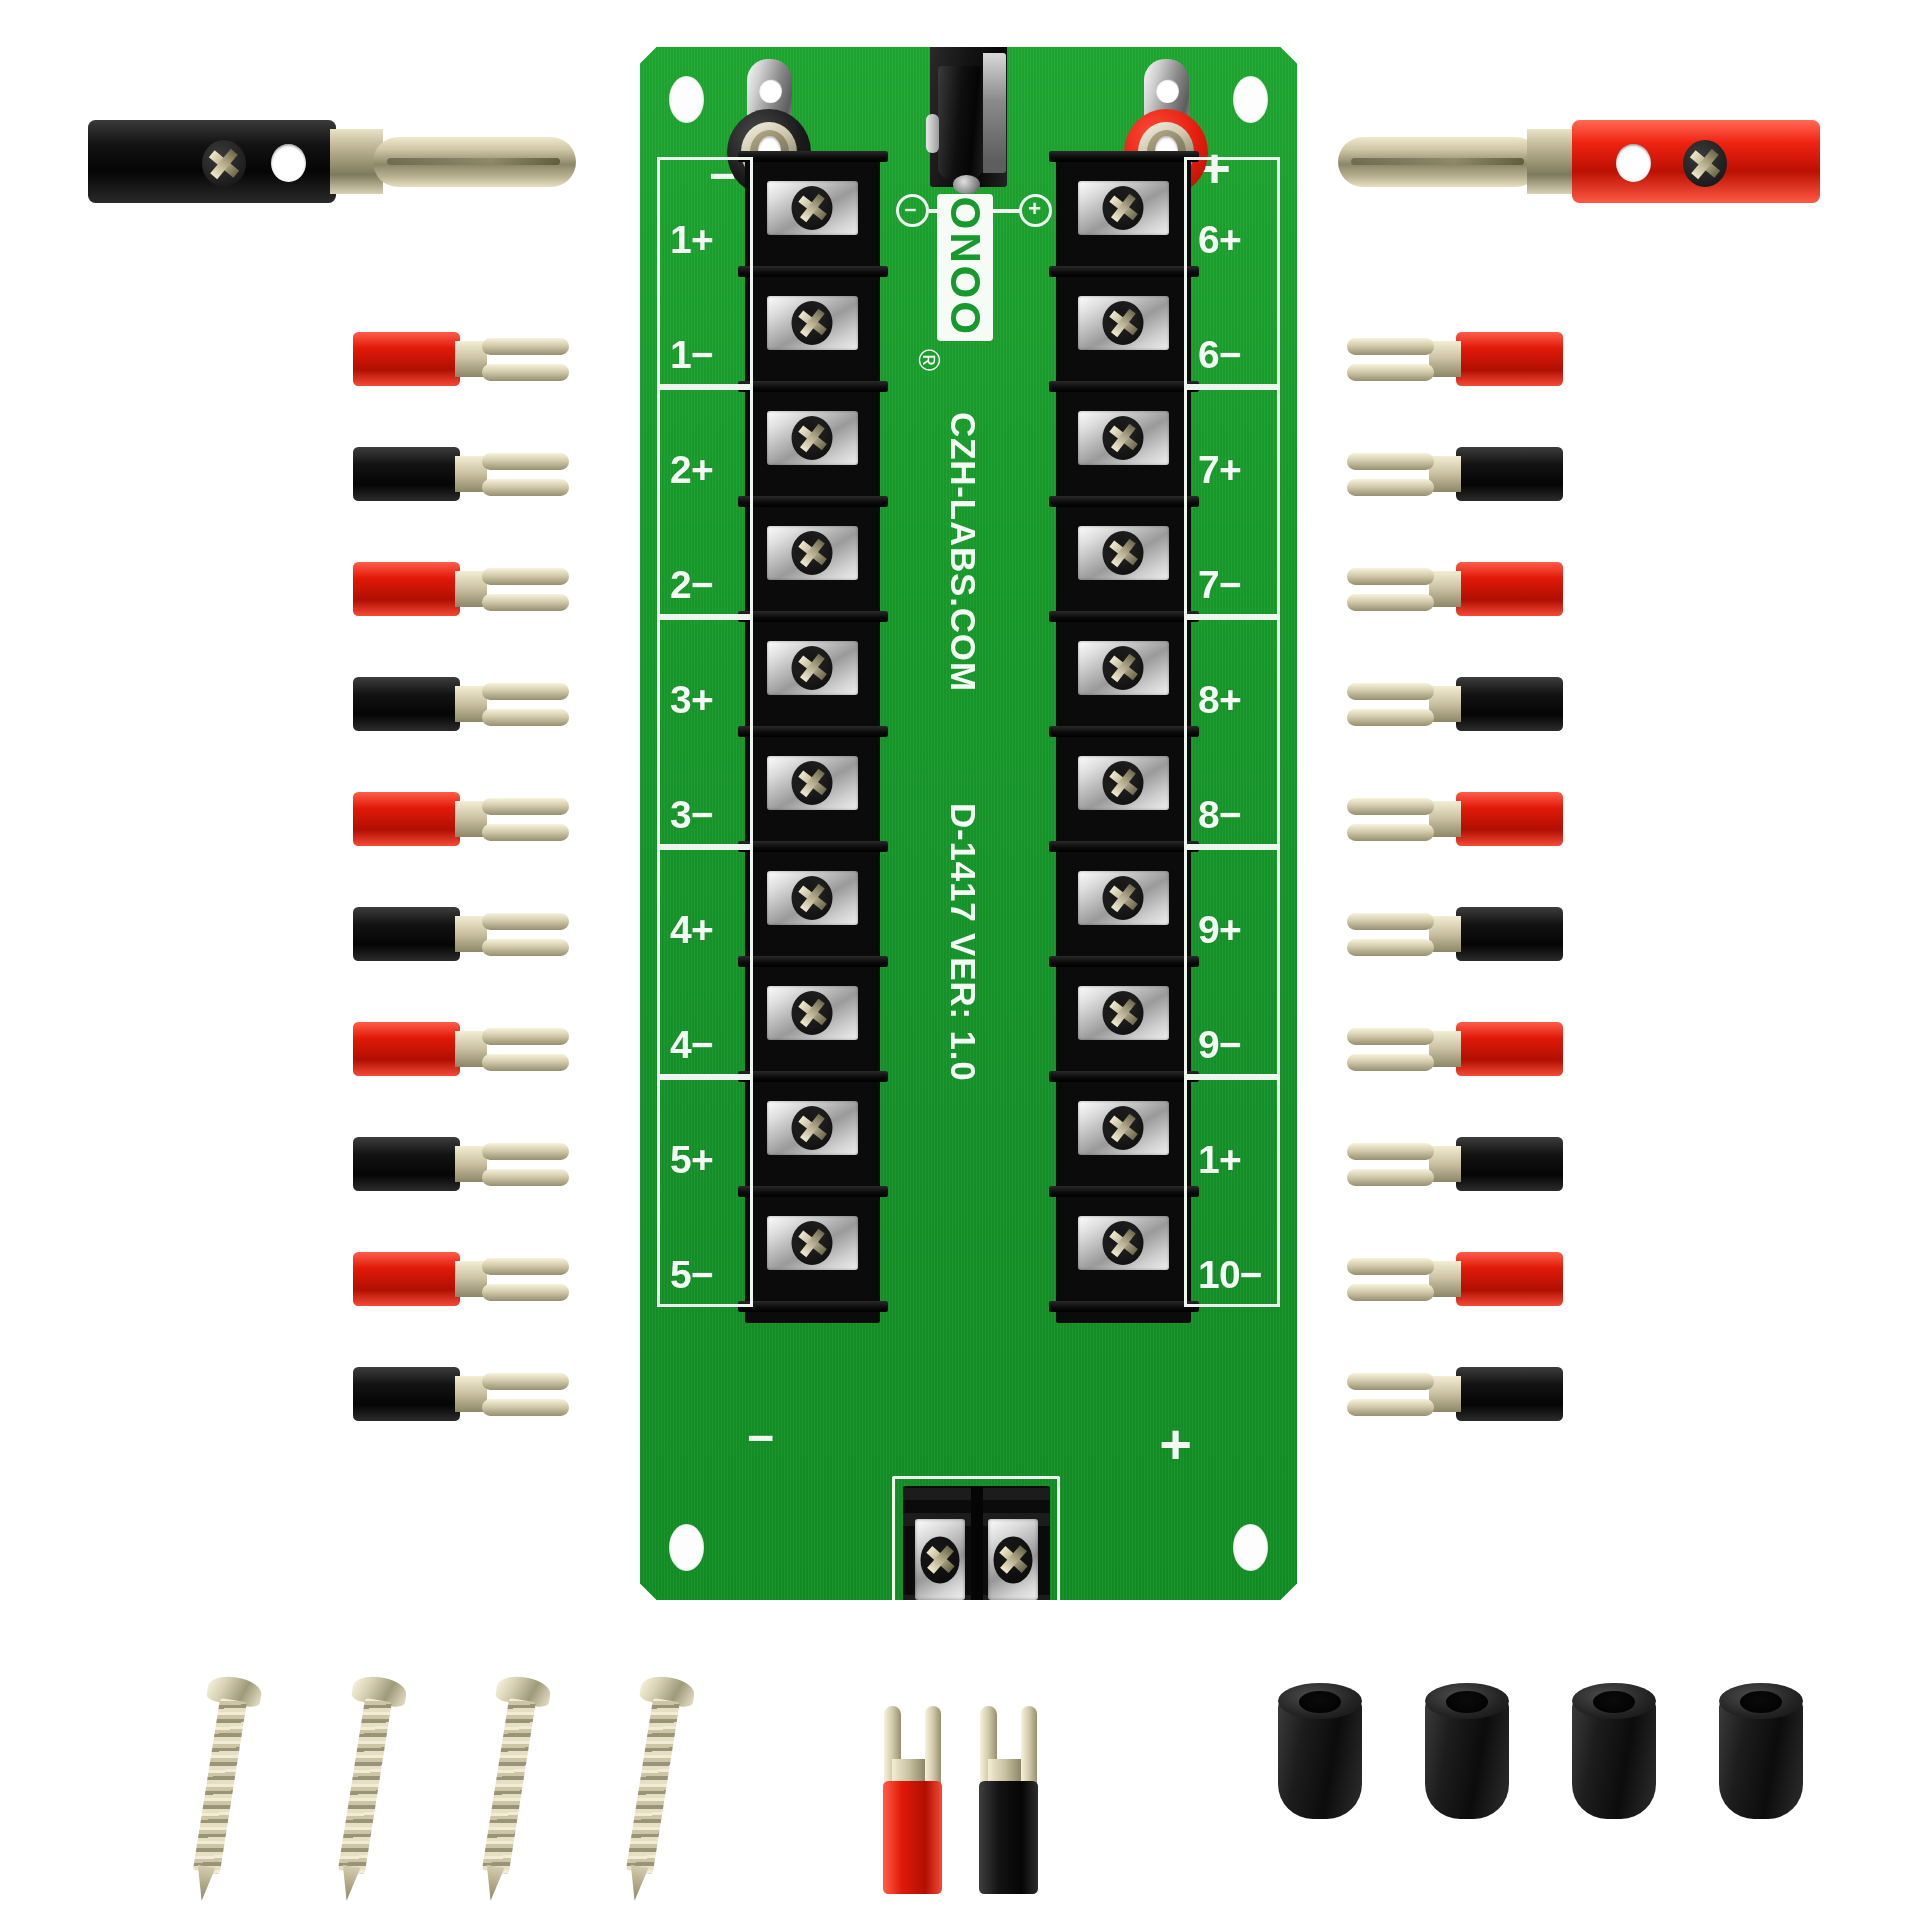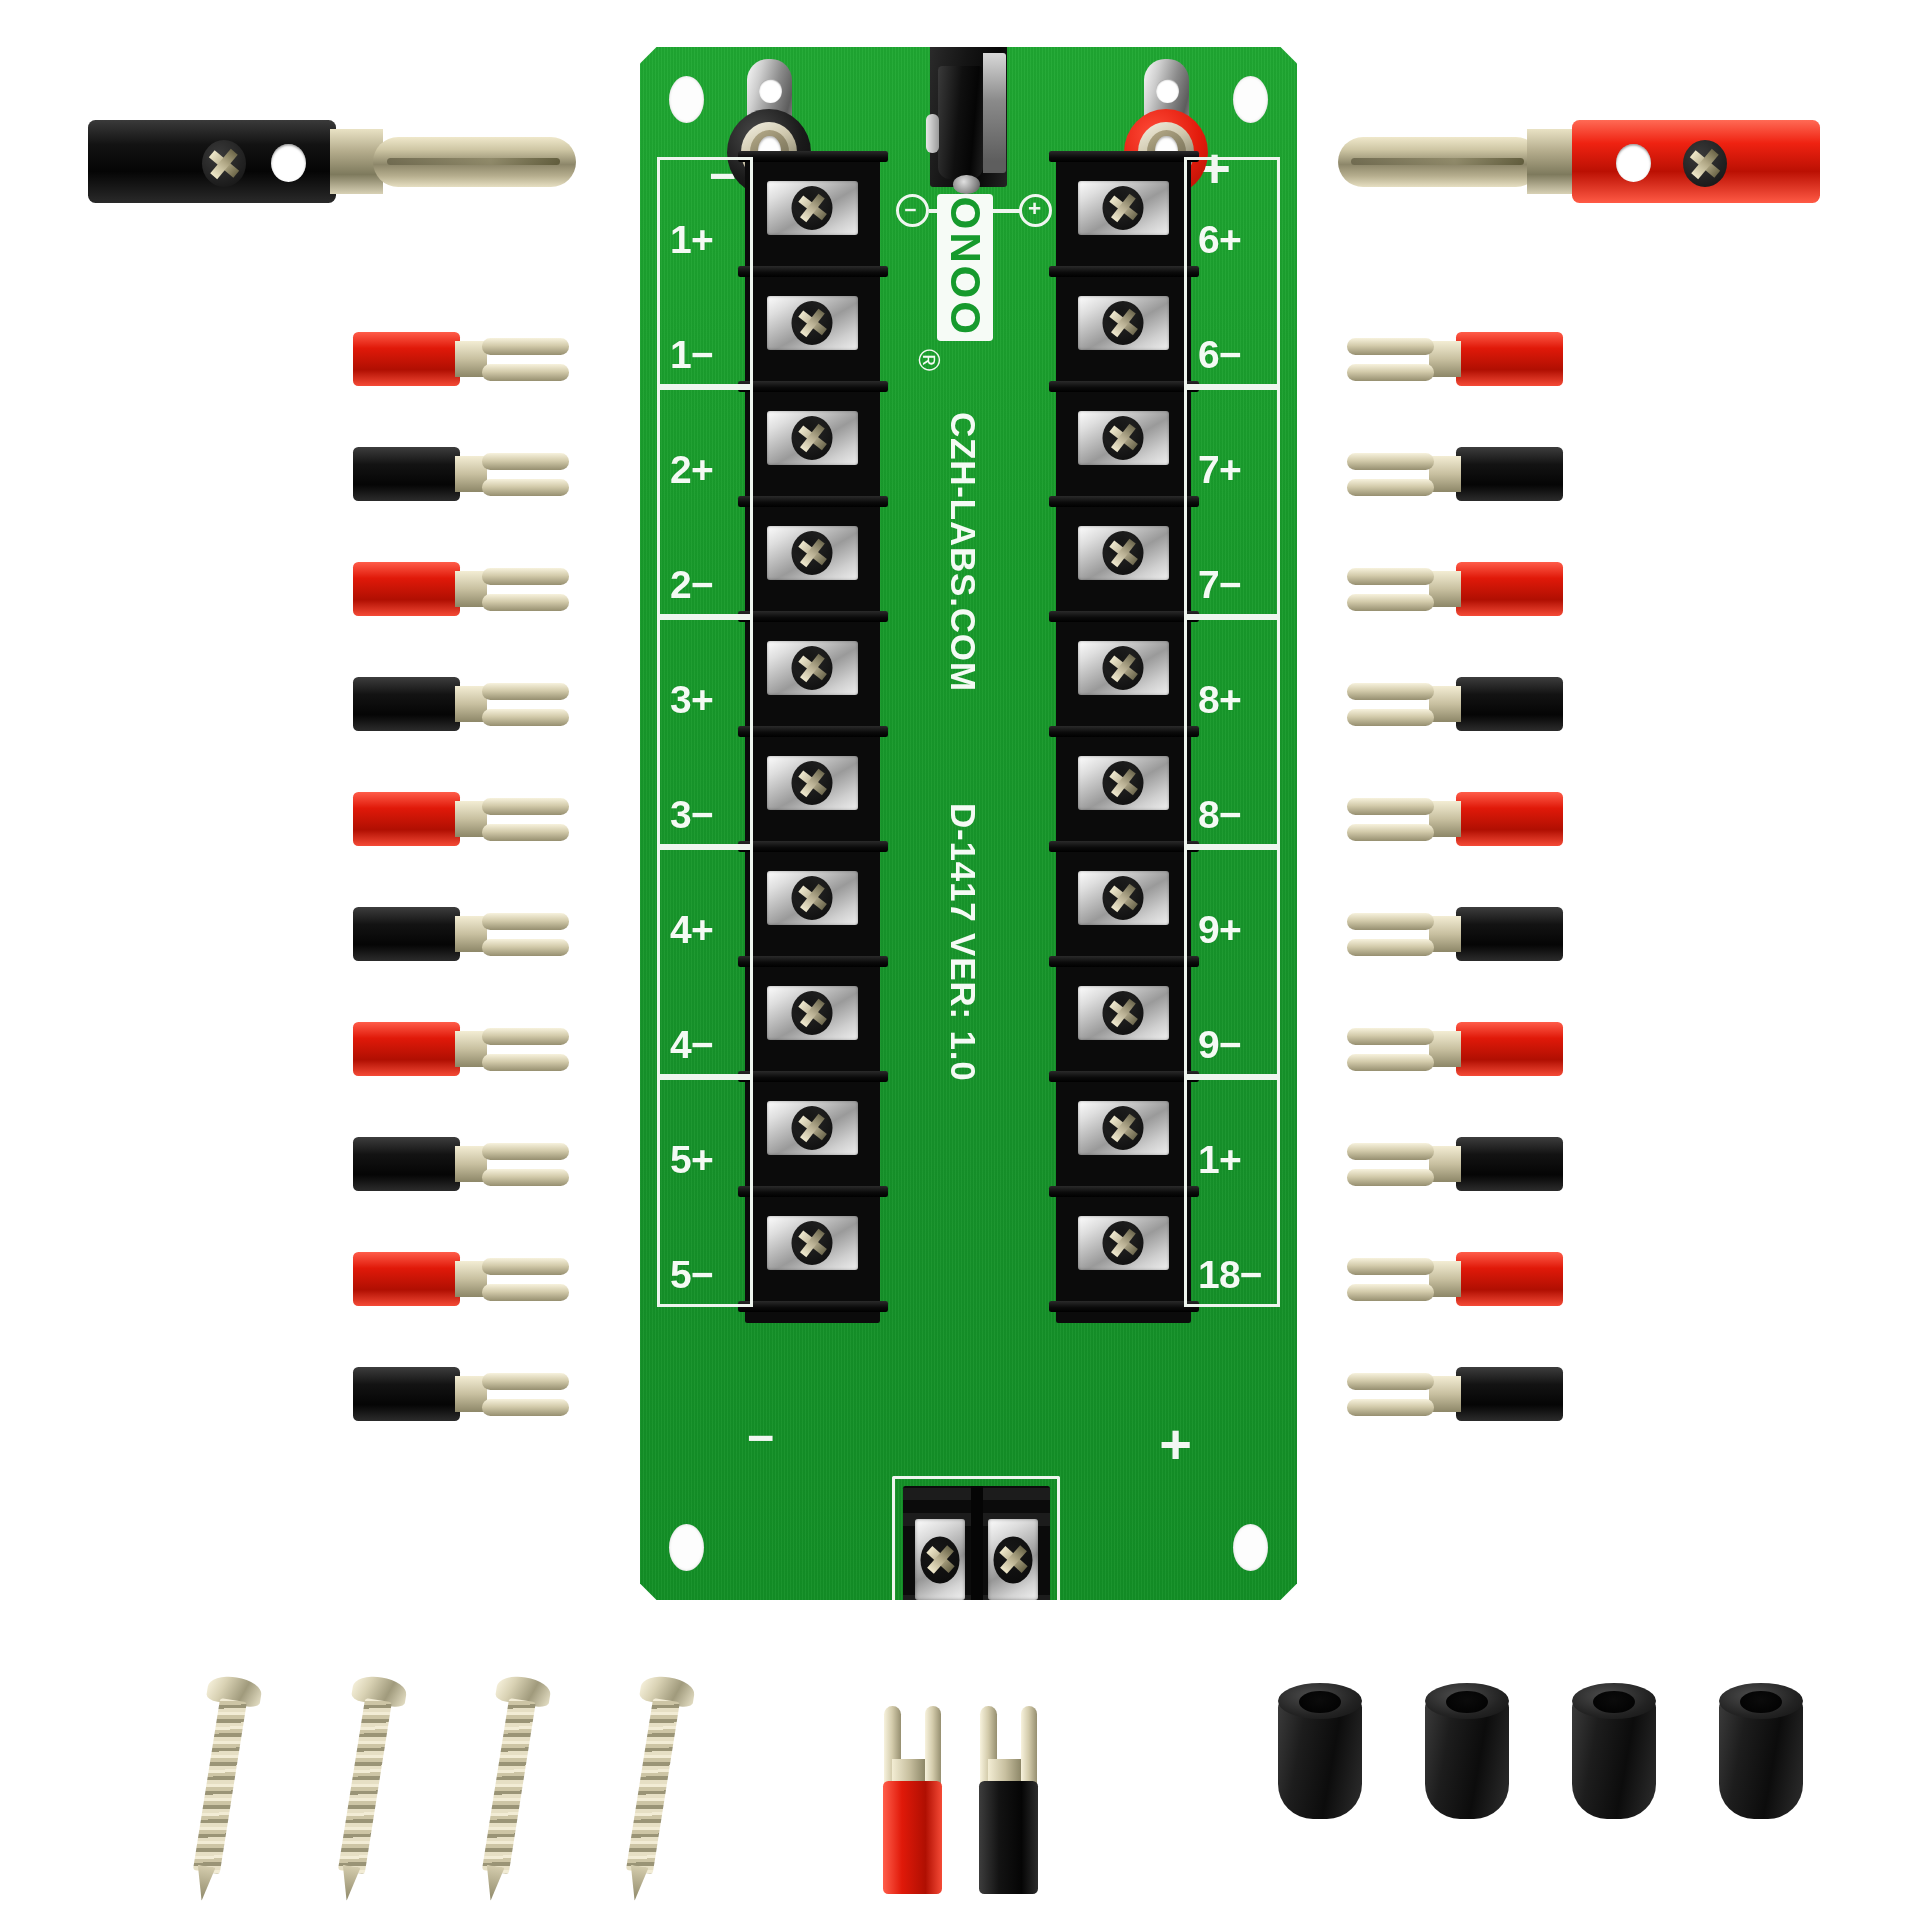--- a/index.html
+++ b/index.html
@@ -364,21 +364,21 @@
   <div id="labels-right" style="position: absolute; left: 0px; top: 0px;">
       <div class="chlab r" style="left: 558px; top: 173px;">6+</div>
       <div class="chlab r" style="left: 558px; top: 288px;">6−</div>
       <div class="chlab r" style="left: 558px; top: 403px;">7+</div>
       <div class="chlab r" style="left: 558px; top: 518px;">7−</div>
       <div class="chlab r" style="left: 558px; top: 633px;">8+</div>
       <div class="chlab r" style="left: 558px; top: 748px;">8−</div>
       <div class="chlab r" style="left: 558px; top: 863px;">9+</div>
       <div class="chlab r" style="left: 558px; top: 978px;">9−</div>
       <div class="chlab r" style="left: 558px; top: 1093px;">1+</div>
-      <div class="chlab r" style="left: 558px; top: 1208px;">18−</div>
+      <div class="chlab r" style="left: 558px; top: 1208px;">10−</div>
     </div>
   <div id="boxes-left" style="position: absolute; left: 0px; top: 0px;">
       <div class="grpbox" style="left: 16.5px; top: 110px; width: 96px; height: 230px;"></div>
       <div class="grpbox" style="left: 16.5px; top: 340px; width: 96px; height: 230px;"></div>
       <div class="grpbox" style="left: 16.5px; top: 570px; width: 96px; height: 230px;"></div>
       <div class="grpbox" style="left: 16.5px; top: 800px; width: 96px; height: 230px;"></div>
       <div class="grpbox" style="left: 16.5px; top: 1030px; width: 96px; height: 230px;"></div>
     </div>
   <div id="boxes-right" style="position: absolute; left: 0px; top: 0px;">
       <div class="grpbox" style="left: 544px; top: 110px; width: 96px; height: 230px;"></div>

